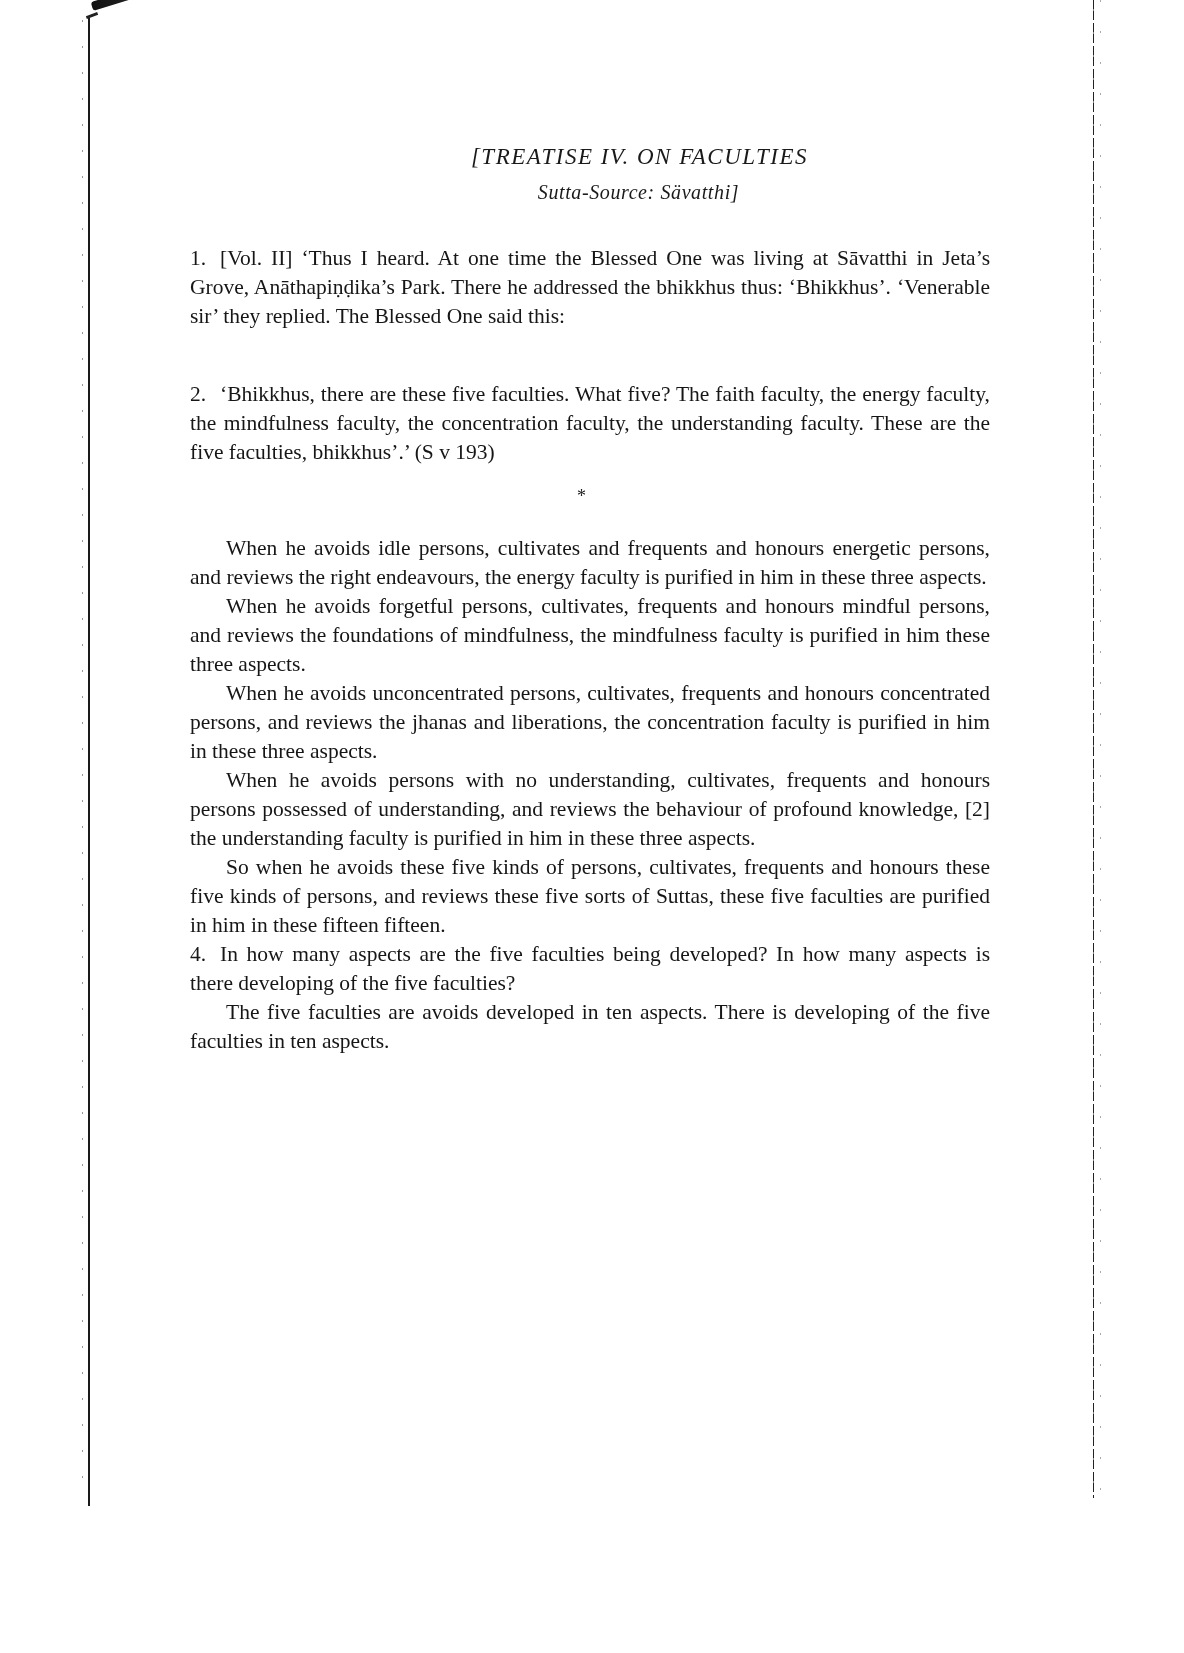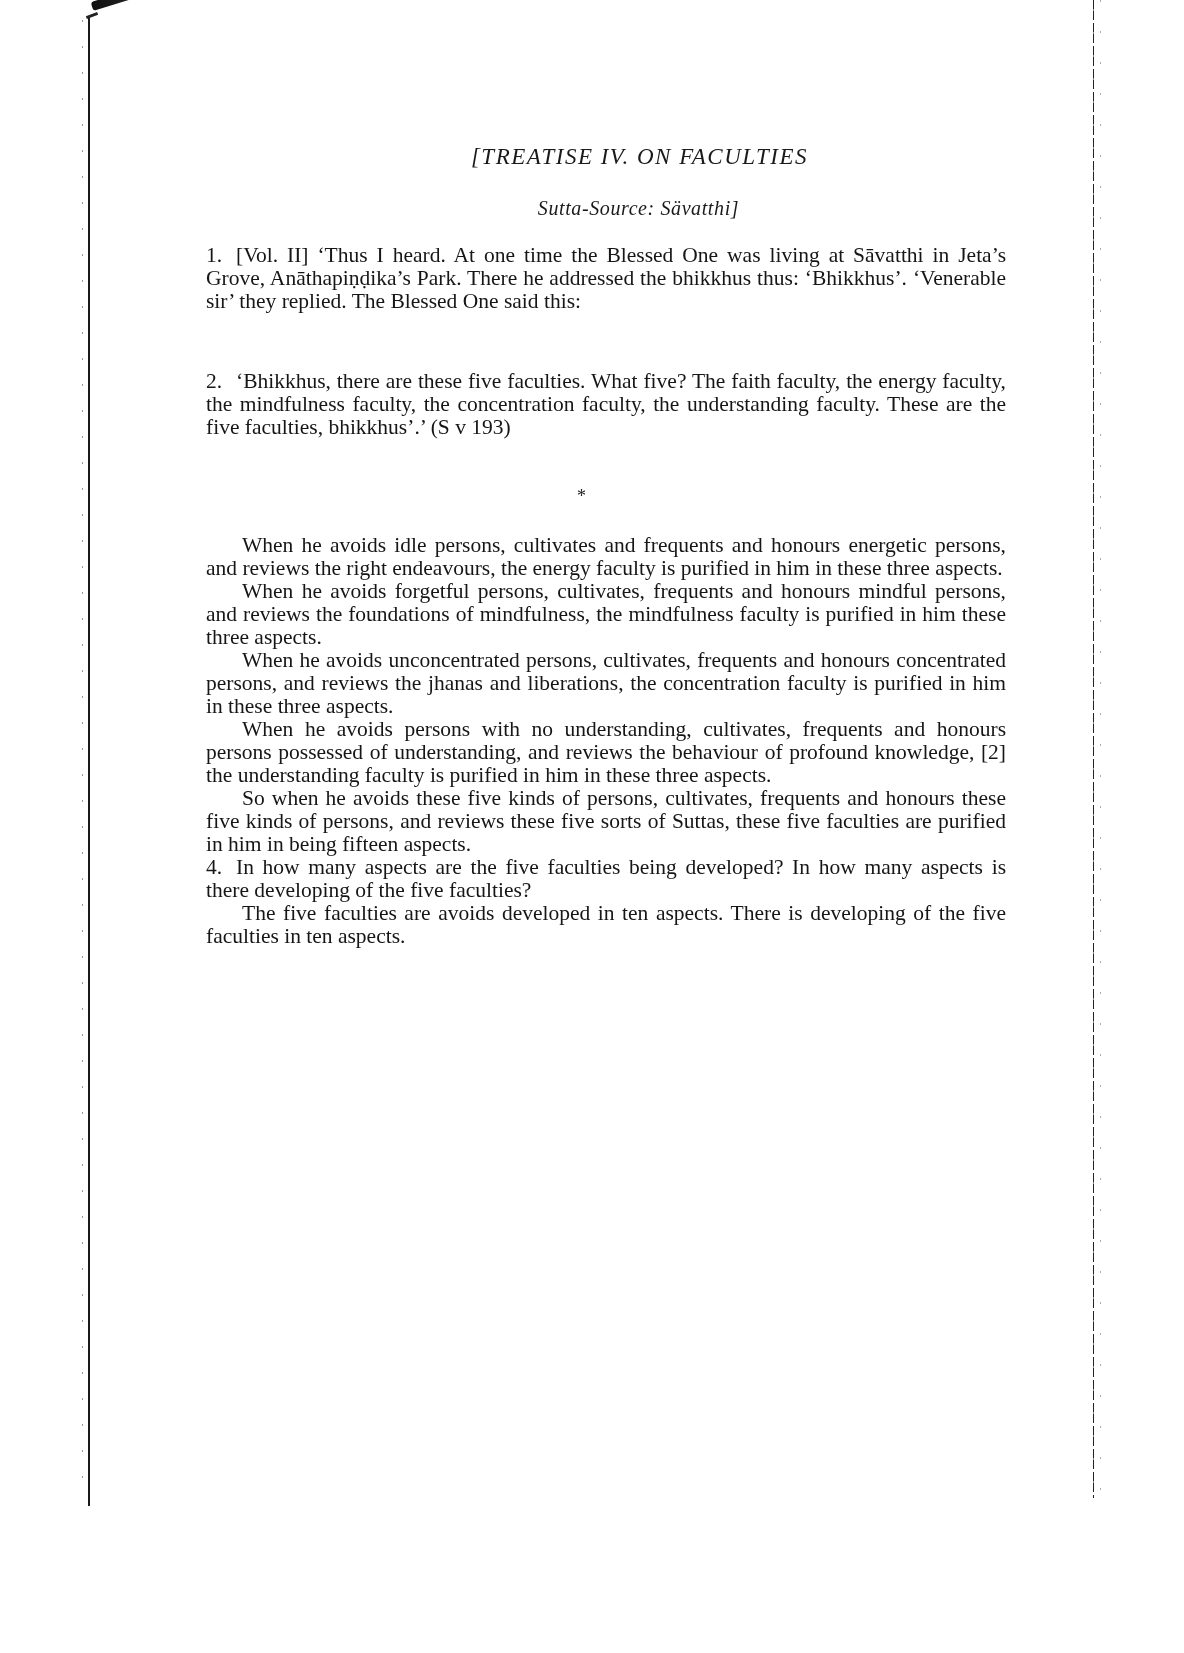--- a/index.html
+++ b/index.html
@@ -80,49 +80,48 @@
     }
     .heading-title {
       top: 144px;
       font-size: 23px;
       letter-spacing: 1.5px;
       padding-left: 95px;
       box-sizing: border-box;
       font-style: italic;
     }
     .heading-sub {
-      top: 197px;
+      top: 181px;
       font-size: 20px;
       letter-spacing: 0.6px;
       padding-left: 93px;
       box-sizing: border-box;
     }
 
     .text-block {
       position: absolute;
       left: 190px;
       width: 800px;
       font-size: 21.5px;
-      line-height: 23px;
+      line-height: 29px;
       text-align: justify;
       color: #161616;
-      margin-left: 16px;
     }
     .text-block p {
       margin: 0;
     }
     .para-num {
       display: inline-block;
       width: 30px;
     }
     .indent {
       text-indent: 36px;
     }
     .sec1 { top: 244px; }
-    .sec2 { top: 370px; }
+    .sec2 { top: 380px; }
     .separator {
       position: absolute;
       top: 486px;
       left: 577px;
       font-size: 18px;
       color: #222;
     }
     .sec3 { top: 534px; }
   </style>
 </head>
@@ -150,19 +149,19 @@
   </p>
 </div>
 
 <div class="separator">*</div>
 
 <div class="text-block sec3">
   <p class="indent">When he avoids idle persons, cultivates and frequents and honours energetic persons, and reviews the right endeavours, the energy faculty is purified in him in these three aspects.</p>
   <p class="indent">When he avoids forgetful persons, cultivates, frequents and honours mindful persons, and reviews the foundations of mindfulness, the mindfulness faculty is purified in him these three aspects.</p>
   <p class="indent">When he avoids unconcentrated persons, cultivates, frequents and honours concentrated persons, and reviews the jhanas and liberations, the concentration faculty is purified in him in these three aspects.</p>
   <p class="indent">When he avoids persons with no understanding, cultivates, frequents and honours persons possessed of understanding, and reviews the behaviour of profound knowledge, [2] the understanding faculty is purified in him in these three aspects.</p>
-  <p class="indent">So when he avoids these five kinds of persons, cultivates, frequents and honours these five kinds of persons, and reviews these five sorts of Suttas, these five faculties are purified in him in being fifteen aspects.</p>
+  <p class="indent">So when he avoids these five kinds of persons, cultivates, frequents and honours these five kinds of persons, and reviews these five sorts of Suttas, these five faculties are purified in him in these fifteen fifteen.</p>
 
   <p>
     <span class="para-num">4.</span><span>In how many aspects are the five faculties being developed? In how many aspects is there developing of the five faculties?</span>
   </p>
   <p class="indent">The five faculties are avoids developed in ten aspects. There is developing of the five faculties in ten aspects.</p>
 </div>
 
 </body></html>

